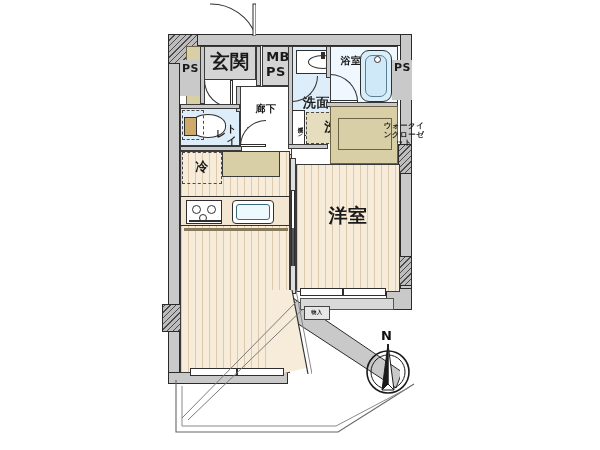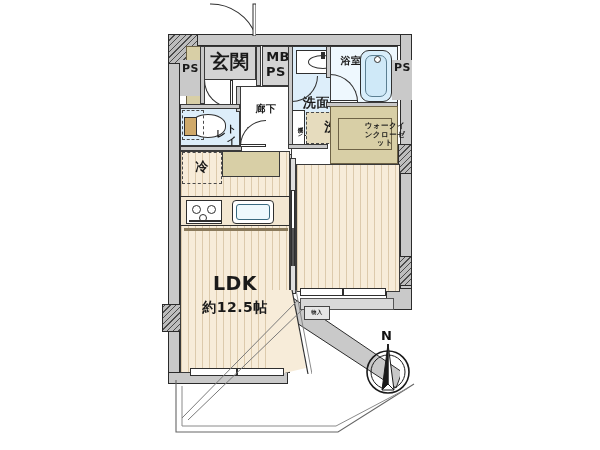--- a/index.html
+++ b/index.html
@@ -169,26 +169,27 @@
   <div class="ab wall-thin" style="left:240px;top:154px;width:52px;height:5px;"></div>
   <div class="ab wall-thin" style="left:288px;top:46px;width:5px;height:100px;"></div>
   <div class="ab wall-thin" style="left:326px;top:46px;width:5px;height:32px;"></div>
   <div class="ab wall-thin" style="left:326px;top:102px;width:72px;height:5px;"></div>
   <div class="ab wall-thin" style="left:288px;top:144px;width:40px;height:5px;"></div>
   <div class="ab wall-thin" style="left:256px;top:46px;width:5px;height:40px;"></div>
   <div class="ab wall-thin" style="left:200px;top:46px;width:5px;height:58px;"></div>
 
   <div class="ab floor-beige" style="left:330px;top:106px;width:68px;height:58px;"></div>
   <div class="ab" style="left:338px;top:118px;width:54px;height:32px;border:1.2px solid #6d6245;"></div>
-  <div class="lbl wrap xs" style="left:338px;top:122px;width:46px;padding-left:24px;">ウォークインクローゼット</div>
+  <div class="lbl wrap xs" style="left:357px;top:122px;width:46px;padding-left:24px;">ウォークインクローゼット</div>
 
   <div class="ab arc br" style="left:340px;top:164px;width:26px;height:26px;"></div>
   <div class="ab leaf" style="left:338px;top:164px;width:3px;height:26px;"></div>
 
   <div class="ab floor-wood" style="left:296px;top:164px;width:104px;height:128px;"></div>
+  <div class="lbl big" style="left:300px;top:206px;width:96px;">洋室</div>
 
   <div class="ab wall-thin" style="left:290px;top:158px;width:6px;height:136px;background:#dedede;"></div>
   <div class="ab" style="left:291px;top:190px;width:4px;height:76px;background:#fff;border:1px solid #2f2f2f;"></div>
   <div class="ab winline" style="left:292px;top:228px;width:2px;height:38px;background:#555;"></div>
 
   <div class="ab win" style="left:300px;top:288px;width:86px;height:8px;"></div>
   <div class="ab winline" style="left:342px;top:288px;width:1.5px;height:8px;"></div>
 
   <div class="ab floor-wood" style="left:180px;top:151px;width:110px;height:222px;"></div>
 
@@ -196,22 +197,20 @@
     <svg width="34" height="86" style="display:block">
       <polygon points="0,0 20,0 34,78 0,86" fill="#f7ecd9" stroke="none"></polygon>
     </svg>
   </div>
   <div class="ab" style="left:272px;top:290px;width:40px;height:90px;">
     <svg width="40" height="90" style="display:block">
       <line x1="20" y1="0" x2="36" y2="84" stroke="#2f2f2f" stroke-width="1.2"></line>
       <line x1="24" y1="0" x2="40" y2="84" stroke="#888" stroke-width="1"></line>
     </svg>
   </div>
-  <div class="lbl big" style="left:190px;top:274px;width:90px;font-size:19px;">LDK</div>
-  <div class="lbl mid" style="left:190px;top:300px;width:90px;font-size:14px;">約12.5帖</div>
 
   <div class="ab dash" style="left:182px;top:152px;width:40px;height:32px;"></div>
   <div class="lbl mid" style="left:186px;top:160px;width:32px;">冷</div>
 
   <div class="ab floor-beige" style="left:222px;top:151px;width:58px;height:26px;border-color:#3a3a3a;"></div>
 
   <div class="ab" style="left:180px;top:196px;width:110px;height:30px;background:#f3e7d2;border:1px solid #2f2f2f;"></div>
   <div class="ab stove" style="left:186px;top:200px;width:36px;height:24px;">
     <div class="burner" style="left:5px;top:4px;width:7px;height:7px;"></div>
     <div class="burner" style="left:20px;top:4px;width:7px;height:7px;"></div>

